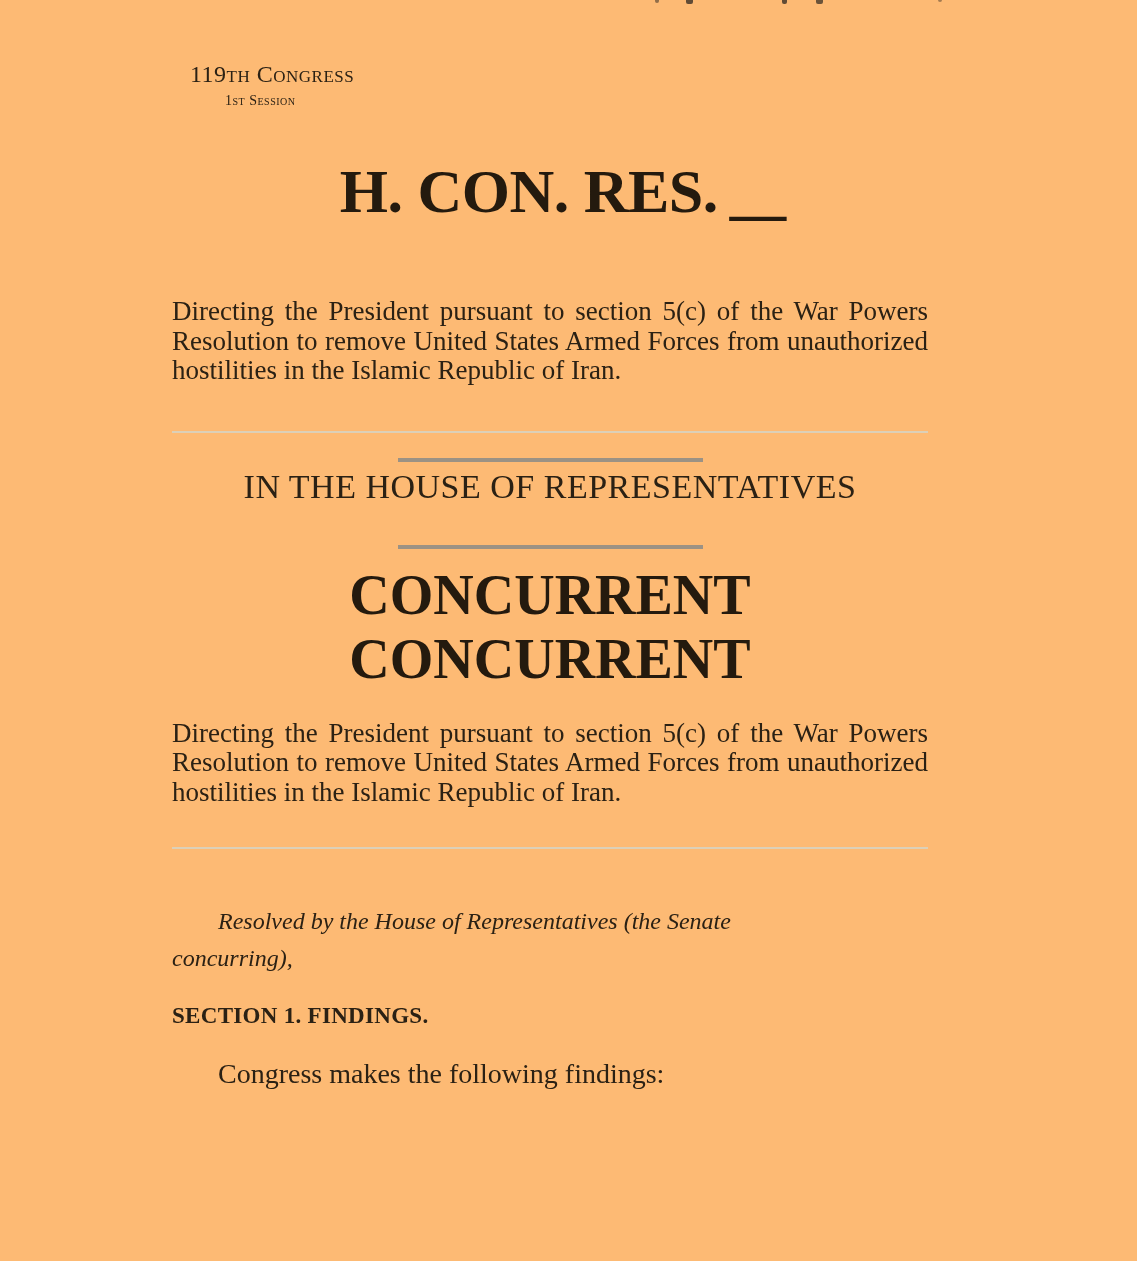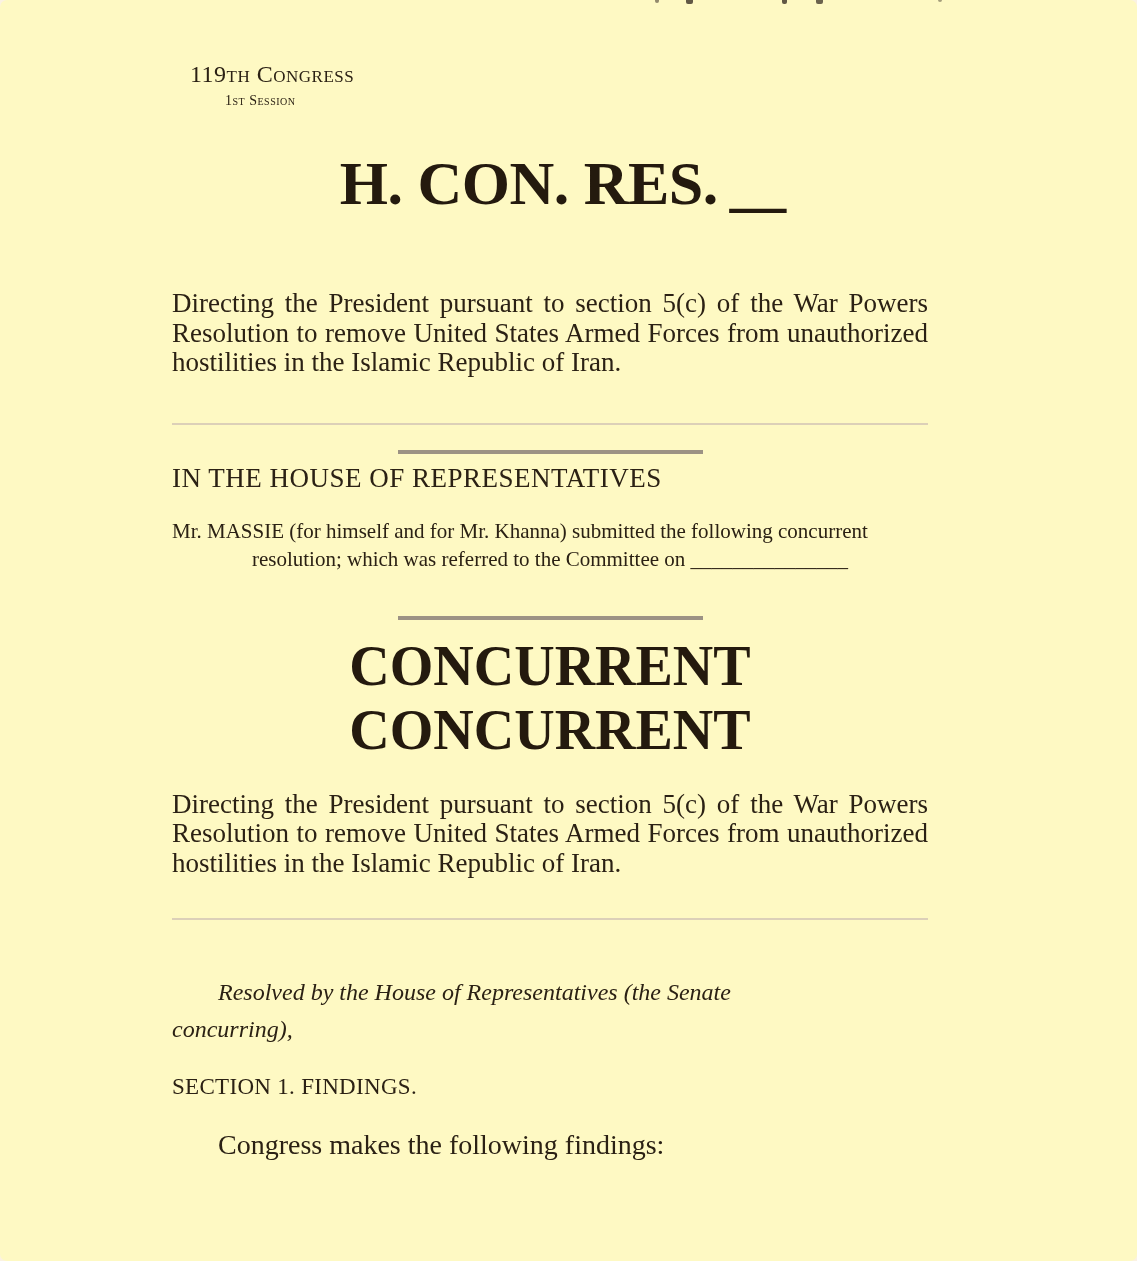--- a/index.html
+++ b/index.html
@@ -1,25 +1,24 @@
 <!DOCTYPE html>
 <html><head>
 <meta charset="utf-8">
 <style>
   html, body { margin: 0; padding: 0; }
   body { background: #FBF2E2; }
   .page {
     position: relative;
     width: 1137px;
     height: 1261px;
-    background: #fef9c3;
+    background: #fdba74;
     color: #2B2114;
     font-family: "Liberation Serif", serif;
     overflow: hidden;
-    border-radius: 7px;
   }
   .content { width: 756px; margin-left: 172px; padding-top: 60px; }
 
   
   .clipped-remnant span { position: absolute; top: 0; background: #3A3026; border-radius: 0 0 2px 2px; }
   .r1 { left: 655px; width: 4px; height: 3px; opacity: .55; }
   .r2 { left: 686px; width: 7px; height: 4px; opacity: .8; }
   .r3 { left: 782px; width: 5px; height: 4px; opacity: .8; }
   .r4 { left: 816px; width: 7px; height: 4px; opacity: .75; }
   .r5 { left: 938px; width: 4px; height: 2px; opacity: .45; }
@@ -29,21 +28,21 @@
     font-size: 24px; line-height: 28px;
     padding-left: 18px; letter-spacing: .5px;
   }
   .session-line {
     font-variant: small-caps;
     font-size: 14px; line-height: 25px;
     padding-left: 53px; letter-spacing: .5px;
   }
 
   .bill-number {
-    margin: 32px 0 0;
+    margin: 40px 0 0;
     font-size: 62px; line-height: 76px;
     font-weight: 700; text-align: center;
     color: #241A0E; letter-spacing: -0.5px;
   }
   .blank-bar {
     display: inline-block;
     transform: scaleX(1.8);
     transform-origin: left center;
     margin-left: 12px;
   }
@@ -56,22 +55,22 @@
   .preamble.repeat { margin-top: 28px; }
 
   .rule { border: none; border-top: 2px solid #DCD0B8; margin: 45px 0 0; width: 100%; }
   .rule.rule2 { margin-top: 40px; }
 
   .divider-bar { width: 305px; height: 4px; background: #9C9284; margin: 25px auto 0; }
   .divider-bar.second { margin-top: 42px; }
 
   .chamber {
     margin: 8px 0 0;
-    font-size: 27px; line-height: 33px;
-    font-weight: 400; 
+    font-size: 34px; line-height: 33px;
+    font-weight: 400; text-align: center;
     letter-spacing: .5px;
   }
 
   .submission { margin: 22px 0 0; font-size: 21px; line-height: 28.5px; }
   .sub-line1 { display: block; text-align: left; }
   .sub-line2 { display: block; text-align: center; }
 
   .doc-type {
     margin: 14px auto 0;
     max-width: 520px;
@@ -83,21 +82,21 @@
   .resolved {
     margin: 54px 0 0;
     padding-right: 110px;
     font-style: italic;
     font-size: 24px; line-height: 37px;
     text-indent: 46px;
   }
   .section-heading {
     margin: 24px 0 0;
     font-size: 23px; line-height: 30px;
-    font-weight: 400; letter-spacing: .3px;
+    font-weight: 700; letter-spacing: .3px;
   }
   .findings-intro {
     margin: 28px 0 0;
     font-size: 28px; line-height: 30px;
     text-indent: 46px;
   }
 </style>
 </head>
 <body>
 
@@ -121,24 +120,20 @@
     <h1 class="bill-number"><span>H. CON. RES.</span><span class="blank-bar">_</span></h1>
 
     <p class="preamble">Directing the President pursuant to section 5(c) of the War Powers Resolution to remove United States Armed Forces from unauthorized hostilities in the Islamic Republic of Iran.</p>
 
     <hr class="rule">
 
     <div class="divider-bar"></div>
 
     <h2 class="chamber">IN THE HOUSE OF REPRESENTATIVES</h2>
 
-    <p class="submission">
-      <span class="sub-line1">Mr. MASSIE (for himself and for Mr. Khanna) submitted the following concurrent</span>
-      <span class="sub-line2">resolution; which was referred to the Committee on _______________</span>
-    </p>
 
     <div class="divider-bar second"></div>
 
     <h2 class="doc-type">CONCURRENT CONCURRENT</h2>
 
     <p class="preamble repeat">Directing the President pursuant to section 5(c) of the War Powers Resolution to remove United States Armed Forces from unauthorized hostilities in the Islamic Republic of Iran.</p>
 
     <hr class="rule rule2">
 
     <p class="resolved">Resolved by the House of Representatives (the Senate concurring),</p>

